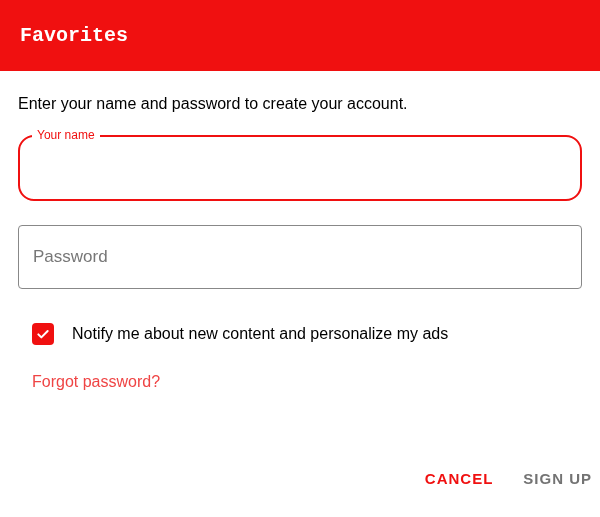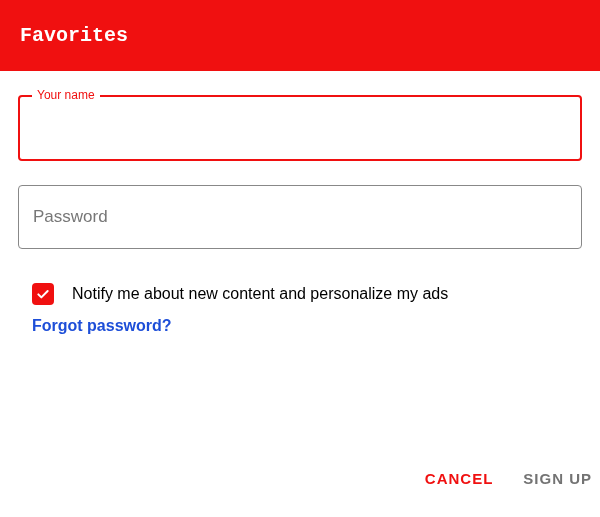--- a/index.html
+++ b/index.html
@@ -26,21 +26,21 @@
     font-size: 16px;
     color: #000;
     margin-bottom: 22px;
   }
   .field-wrapper {
     position: relative;
     margin-bottom: 18px;
   }
   .field-wrapper.focused {
     border: 2px solid #f01010;
-    border-radius: 4px;
+    border-radius: 16px;
     padding: 0;
   }
   .field-wrapper.normal {
     border: 1px solid #888;
     border-radius: 4px;
     margin-top: 24px;
   }
   .floating-label {
     position: absolute;
     top: -9px;
@@ -62,45 +62,44 @@
   }
   .text-input::placeholder {
     color: #777;
     font-size: 17px;
   }
   .checkbox-row {
     display: flex;
     align-items: center;
     gap: 18px;
     padding: 16px 14px 0 14px;
-    margin-bottom: 12px;
+    margin-bottom: 28px;
   }
   .checkbox {
     width: 22px;
     height: 22px;
     background: #f01010;
     border-radius: 4px;
     display: flex;
     align-items: center;
     justify-content: center;
     cursor: pointer;
     flex-shrink: 0;
   }
   .checkbox svg { width: 16px; height: 16px; }
   .checkbox-label {
     font-size: 16px;
     color: #000;
   }
   .forgot-link {
     display: inline-block;
     padding: 0 14px;
-    color: #1d4ed8;
+    color: #ef4444;
     font-size: 16px;
     cursor: pointer;
-    font-weight: bold;
   }
   .actions {
     position: absolute;
     bottom: 30px;
     right: 8px;
     display: flex;
     gap: 30px;
     align-items: center;
   }
   .btn {
@@ -115,20 +114,21 @@
   .btn-signup { color: #737373; }
 </style>
 </head>
 <body>
 
 <div class="header">
   <div class="header-title">Favorites</div>
 </div>
 
 <div class="content">
+  <p class="instruction">Enter your name and password to create your account.</p>
 
   <div class="field-wrapper focused">
     <span class="floating-label">Your name</span>
     <input type="text" class="text-input" style="">
   </div>
 
   <div class="field-wrapper normal">
     <input type="password" class="text-input" placeholder="Password" style="">
   </div>
 

